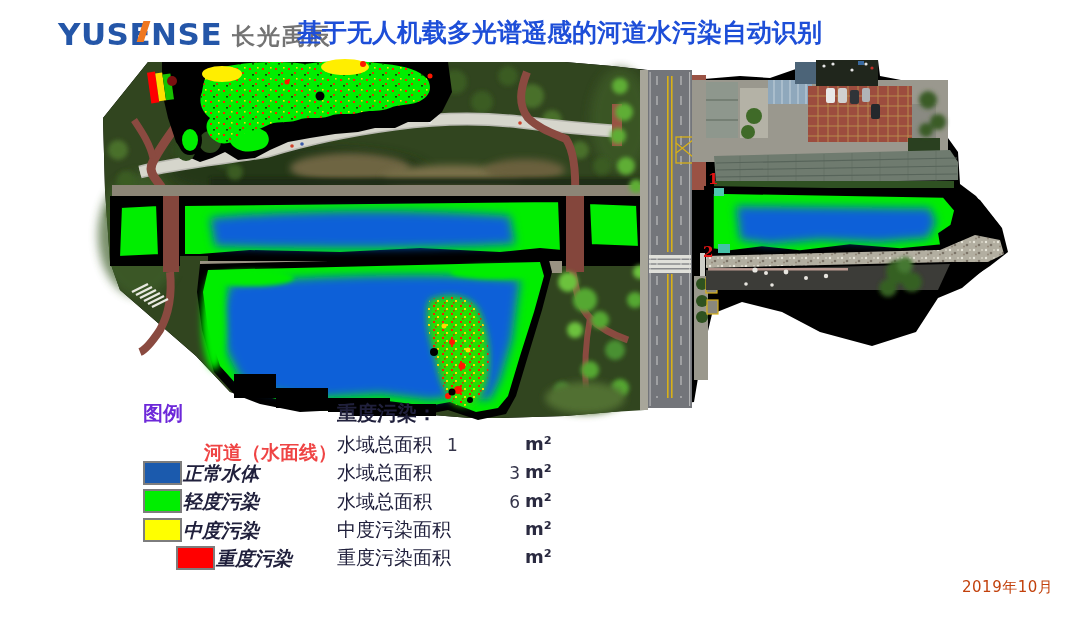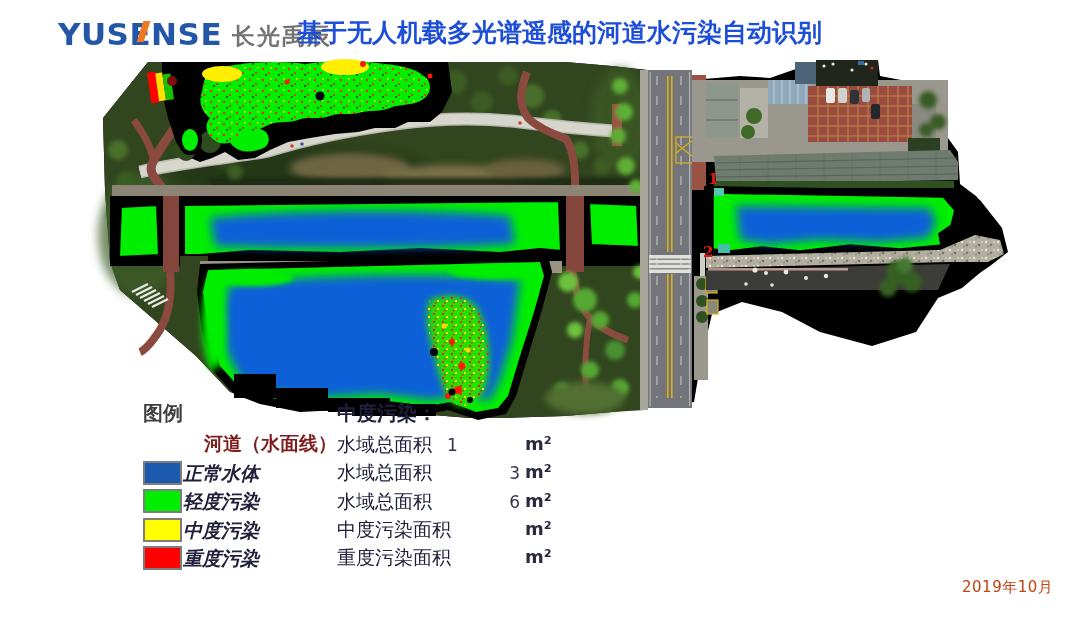--- a/index.html
+++ b/index.html
@@ -7,22 +7,22 @@
          font-family:"DejaVu Sans","Liberation Sans",sans-serif;}
   #mapsvg{position:absolute;left:0;top:0;}
   .abs{position:absolute;white-space:nowrap;}
   
   .logo{left:58px;top:16px;display:flex;align-items:center;gap:10px;}
   .brand{font-size:31px;font-weight:bold;color:#2456a8;letter-spacing:.5px;display:flex;}
   .brand-cn{font-size:23px;font-weight:bold;color:#737373;letter-spacing:2px;padding-top:5px;}
   .title{left:297px;top:16px;font-size:25px;font-weight:bold;color:#1d4ed8;
          font-family:"DejaVu Serif","Liberation Serif",serif;letter-spacing:0px;}
   
-  .lg-title{left:143px;top:400px;font-size:20px;font-weight:bold;color:#404040;}
-  .riverline{left:204px;top:431px;font-size:19px;font-weight:bold;color:#7f1d1d;}
+  .lg-title{left:143px;top:400px;font-size:20px;font-weight:bold;color:#6d28d9;}
+  .riverline{left:204px;top:440px;font-size:19px;font-weight:bold;color:#ef4444;}
   .lrow{position:absolute;left:143px;height:24px;width:250px;font-style:italic;}
   .lrow .sw{position:absolute;left:0;top:0;width:35px;height:20px;border:2px solid #7d7d7d;}
   .lrow .lb{position:absolute;left:40px;top:0;font-size:19px;font-weight:bold;color:#20203c;line-height:24px;white-space:nowrap;}
   .st-title{left:337px;top:400px;font-size:20px;font-weight:bold;color:#20203c;}
   .srow{position:absolute;left:337px;height:24px;width:250px;}
   .srow .lb{position:absolute;left:0;top:0;font-size:19px;font-weight:normal;color:#20203c;line-height:24px;white-space:nowrap;}
   .srow .val{position:absolute;top:2px;font-size:17px;color:#34344a;line-height:22px;}
   .srow .val.v0{left:110px;}
   .srow .val.vr{left:115px;width:68px;text-align:right;}
   .srow .unit{position:absolute;left:188px;top:0;font-size:18px;font-weight:bold;color:#2a2a40;line-height:24px;}
@@ -388,27 +388,27 @@
         <span class="lb">正常水体</span>
       </div>
       <div class="lrow" style="top: 489.3px;">
         <span class="sw" style="background: rgb(0, 238, 0);"></span>
         <span class="lb">轻度污染</span>
       </div>
       <div class="lrow" style="top: 517.6px; padding-left: 8px;">
         <span class="sw" style="background: rgb(255, 255, 0);"></span>
         <span class="lb">中度污染</span>
       </div>
-      <div class="lrow" style="top: 545.9px;">
+      <div class="lrow" style="top: 545.9px; margin-left: 33px;">
         <span class="sw" style="background: rgb(255, 0, 0);"></span>
         <span class="lb">重度污染</span>
       </div>
     </div>
 
-<div class="abs st-title">中度污染：</div>
+<div class="abs st-title">重度污染：</div>
 <div id="stats-rows">
       <div class="srow" style="top: 432px;">
         <span class="lb">水域总面积</span>
         <span class="val v0">1</span>
         <span class="unit">m²</span>
       </div>
       <div class="srow" style="top: 460.3px;">
         <span class="lb">水域总面积</span>
         <span class="val vr">3</span>
         <span class="unit">m²</span>

